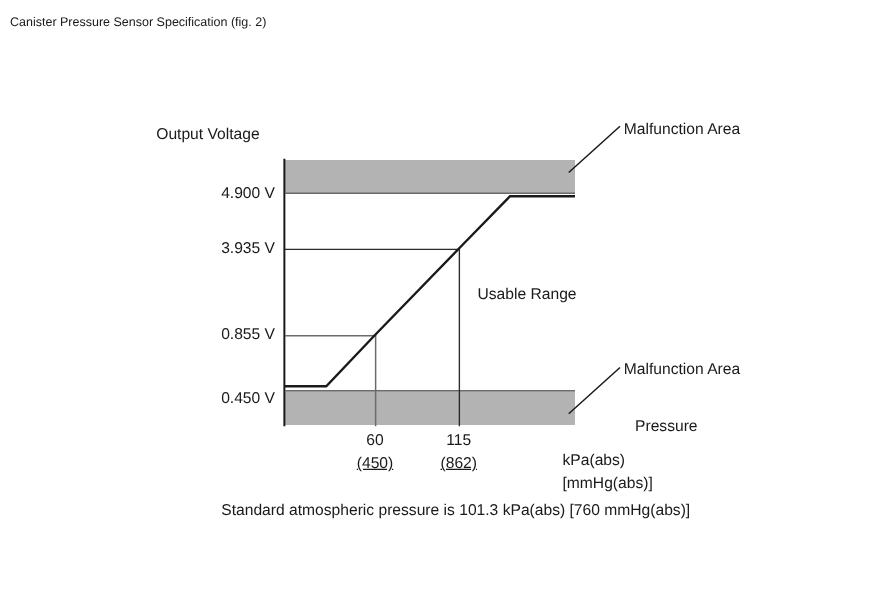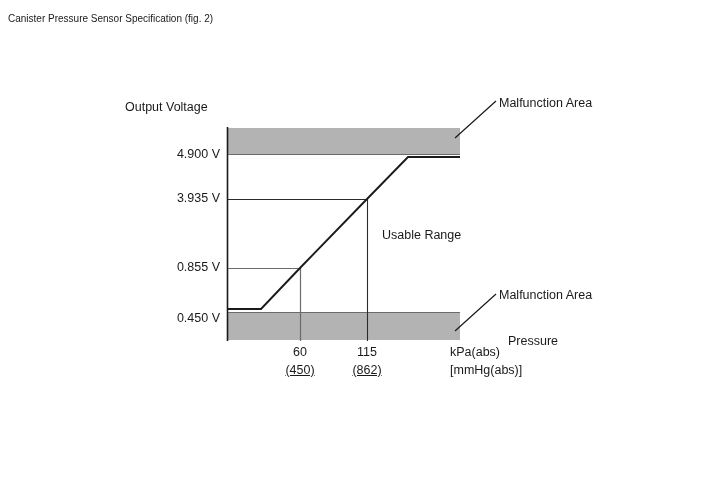--- a/index.html
+++ b/index.html
@@ -63,21 +63,21 @@
   .x-tick-label .xt-main { display: block; }
   .x-tick-label .xt-sub  { display: block; margin-top: 3px; text-decoration: underline; }
 
   #xtick-0 { left: 265px; top: 345px; }
   #xtick-1 { left: 332px; top: 345px; }
 
   #x-unit-label {
     left: 450px;
     top: 345px;
   }
-  #x-unit-label .xu-main { display: block; }
+  #x-unit-label .xu-main { display: block; margin-top: 16px; }
   #x-unit-label .xu-sub  { display: block; margin-top: 3px; }
 
   #usable-range-label { left: 382px; top: 228px; }
   #malfunction-top-label    { left: 499px; top: 96px; }
   #malfunction-bottom-label { left: 499px; top: 288px; }
 
   
   #hint-block {
     left: 177px;
     top: 400px;
@@ -145,13 +145,14 @@
   <span class="xu-sub">[mmHg(abs)]</span>
 </div>
 
 <div class="abs chart-label" id="usable-range-label">Usable Range</div>
 
 <div class="abs chart-label" id="malfunction-top-label">Malfunction Area</div>
 
 <div class="abs chart-label" id="malfunction-bottom-label">Malfunction Area</div>
 
 <div class="abs" id="hint-block">
+  <p id="hint-text">Standard atmospheric pressure is 101.3 kPa(abs) [760 mmHg(abs)]</p>
 </div>
 
 </body></html>

